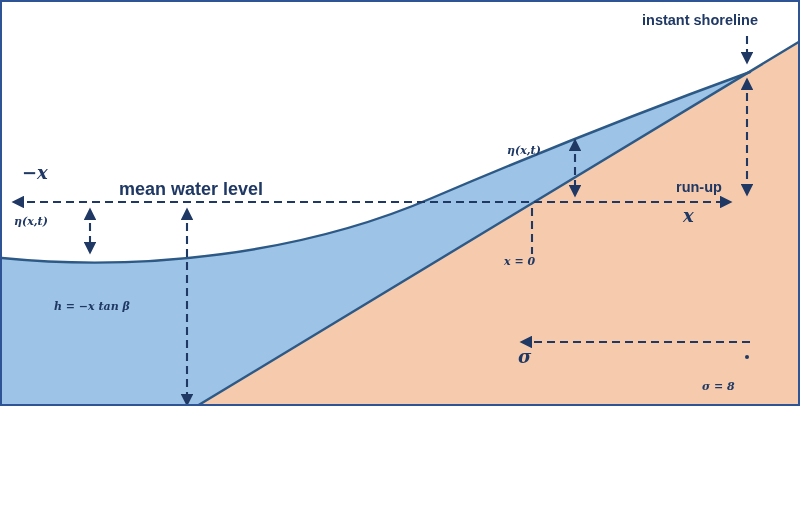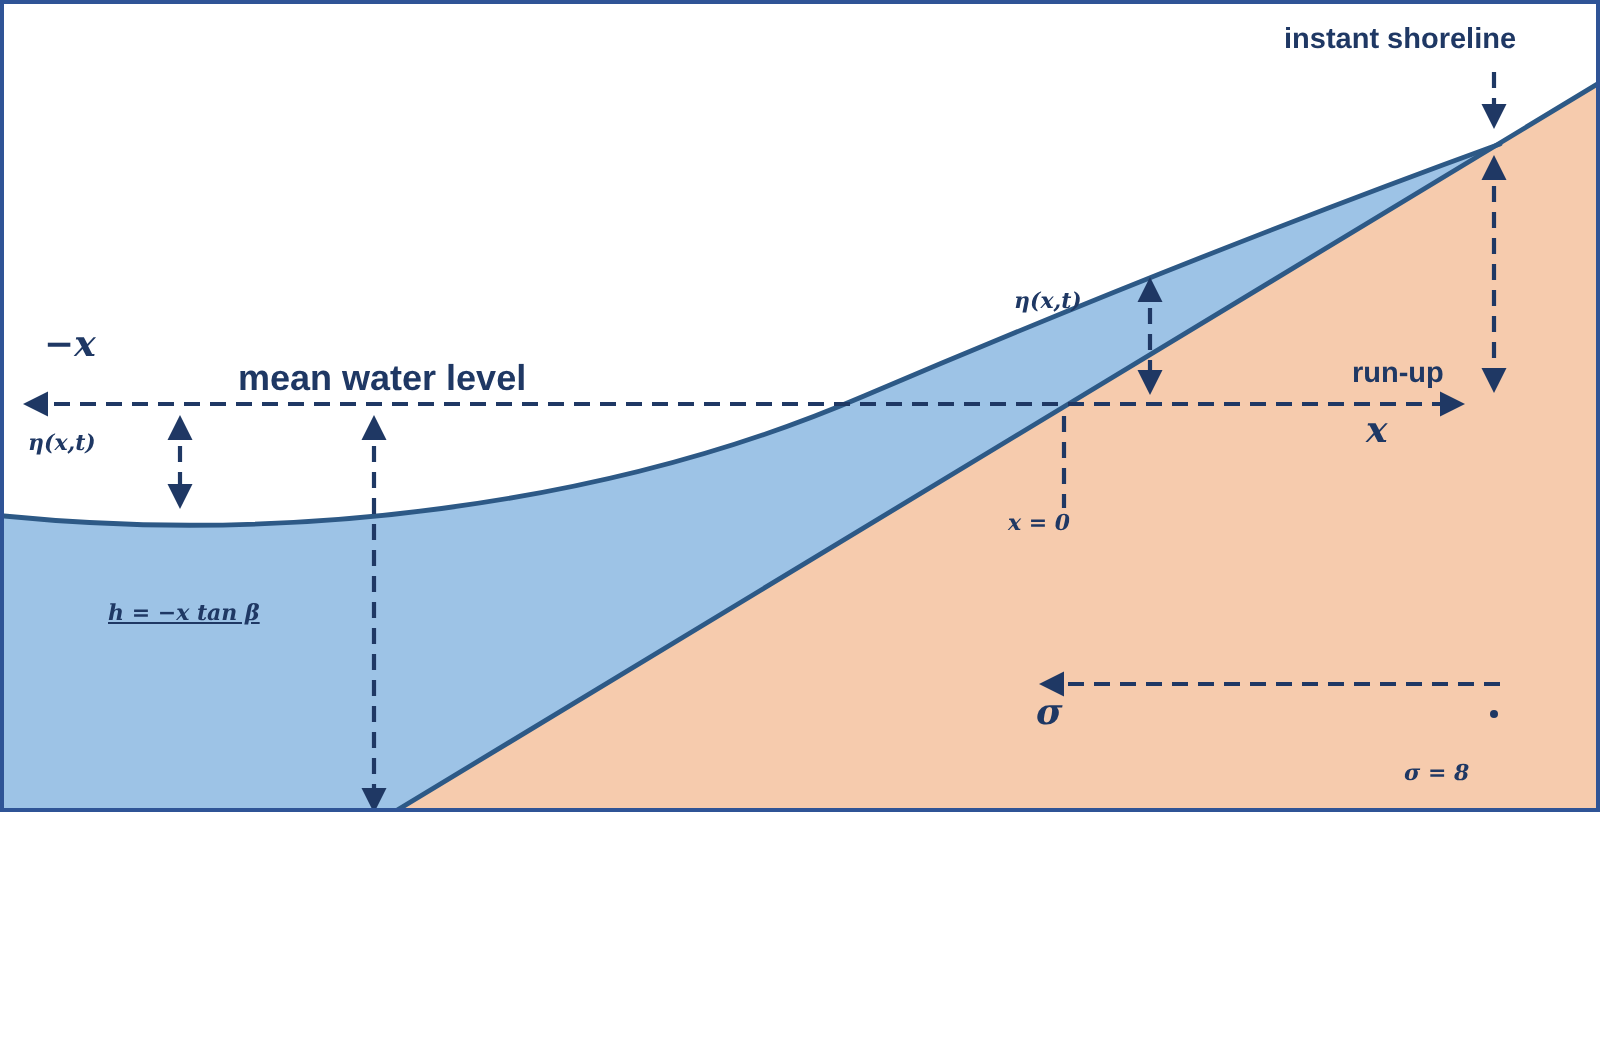--- a/index.html
+++ b/index.html
@@ -107,21 +107,21 @@
   <div class="lbl big" style="left:640px; top:10px;">instant shoreline</div>
 
   <div class="lbl" style="left:117px; top:177px;">mean water level</div>
 
   <div class="lbl big" style="left:674px; top:129px;margin-top:48px;">run-up</div>
 
   <div class="math big" style="left:20px; top:160px;">−x</div>
 
   <div class="math" style="left:12px; top:213px;">η(x,t)</div>
 
-  <div class="math" style="left:52px; top:298px;text-decoration:underline;">h = −x tan β</div>
+  <div class="math" style="left:52px; top:298px;">h = −x tan β</div>
 
   <div class="math" style="left:505px; top:142px;">η(x,t)</div>
 
   <div class="math big" style="left:681px; top:203px;">x</div>
 
   <div class="math" style="left:502px; top:253px;">x = 0</div>
 
   <div class="math big" style="left:516px; top:344px;">σ</div>
 
   <div class="math" style="left:700px; top:378px;">σ = 8</div>

